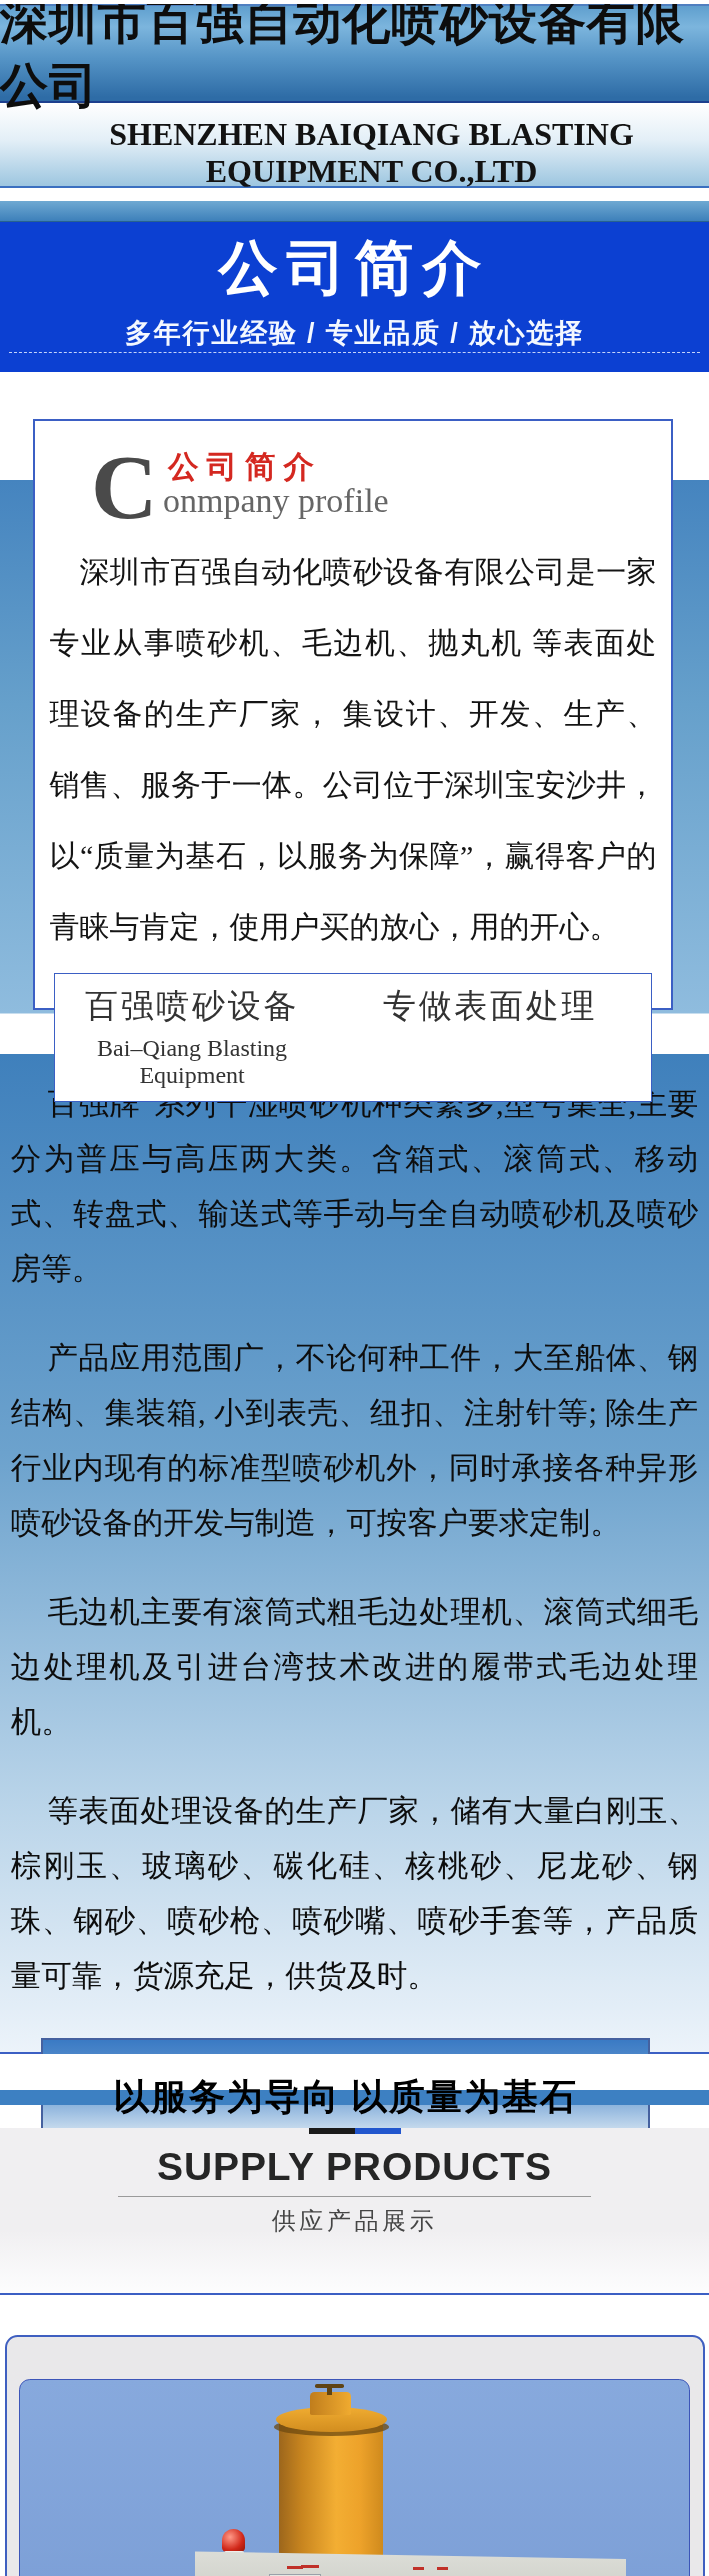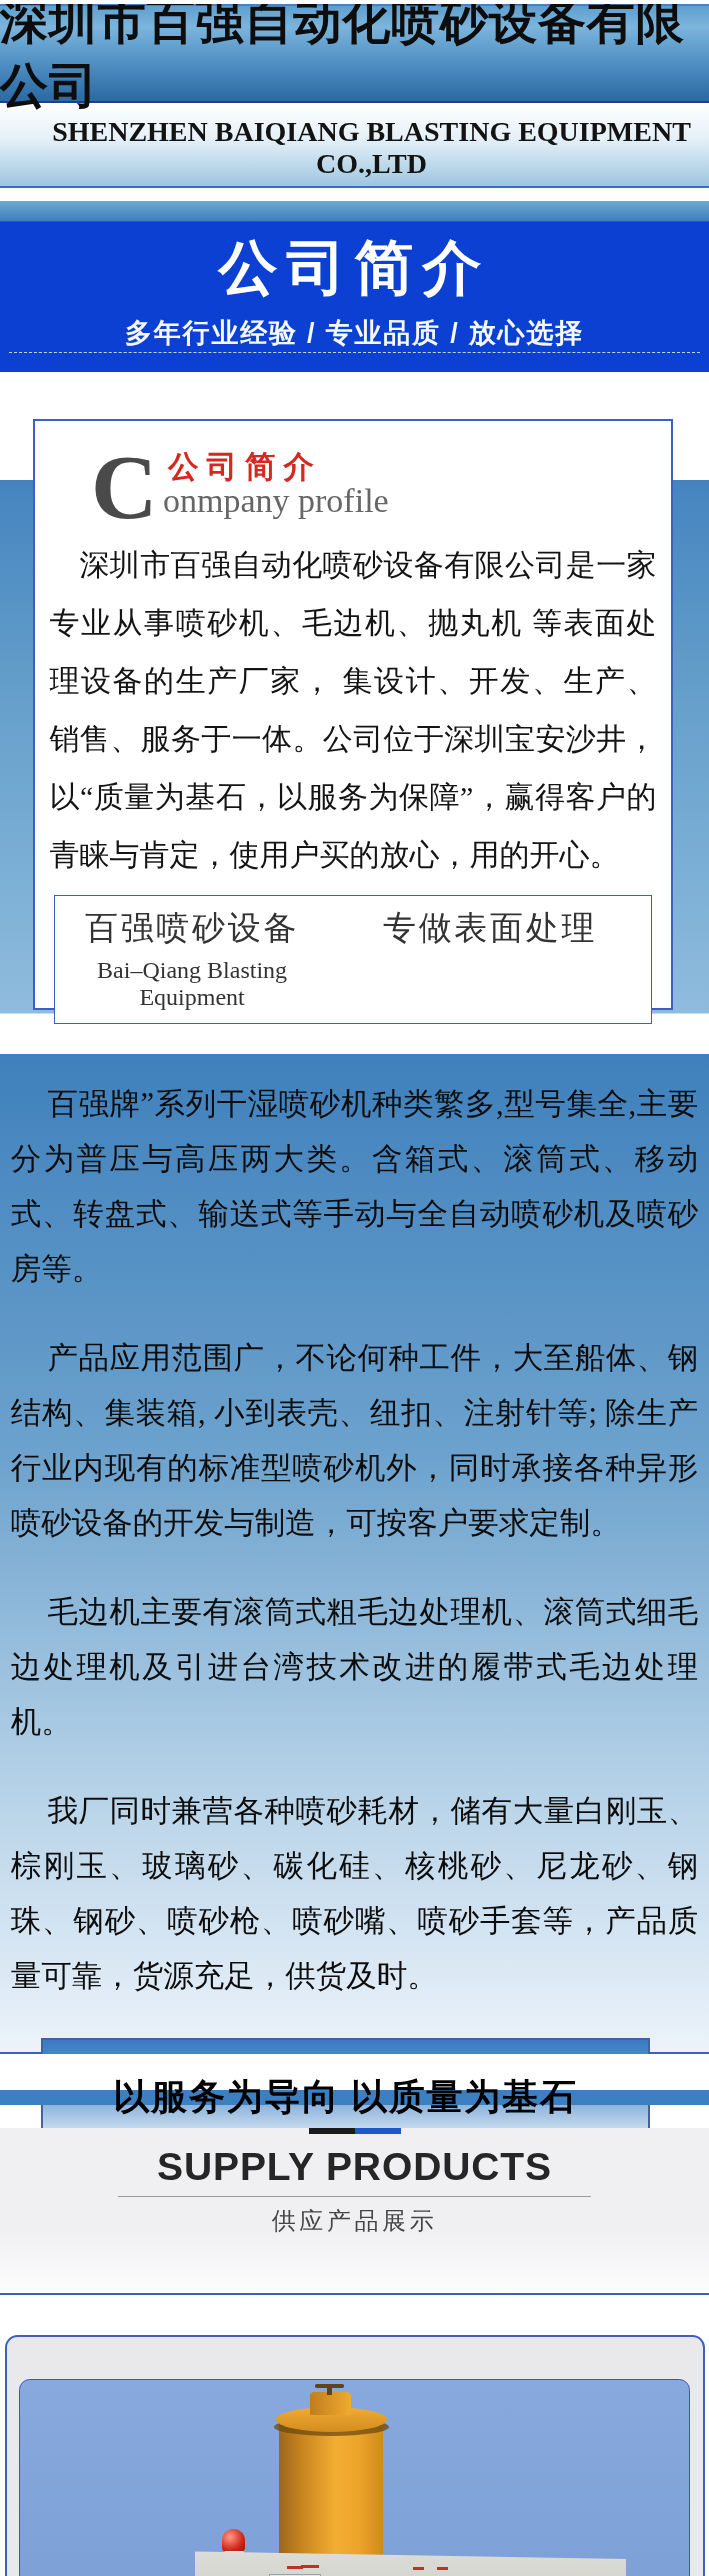--- a/index.html
+++ b/index.html
@@ -11,21 +11,21 @@
     height:99px; display:flex; align-items:center; justify-content:center;
     background:linear-gradient(180deg,#5f9fce 0%,#7cb5dd 22%,#5594c6 55%,#2e6ca6 96%);
     border-top:2.7px solid #4f7fc0; border-bottom:2.7px solid #1c3f8e;
   }
   .hdr-zh .t { font-size:48px; font-weight:bold; color:#0d0d0d; letter-spacing:0.9px; }
   .hdr-en {
     height:85px; text-align:center; padding-top:12.6px;
     background:linear-gradient(180deg,#ffffff 0%,#e3eff7 45%,#9dc6e0 100%);
     border-bottom:2.7px solid #3a6fc0;
   }
-  .hdr-en .t { font-size:28px; font-weight:bold; color:#131313;padding-left:34px; }
+  .hdr-en .t { font-size:32px; font-weight:bold; color:#131313;padding-left:34px; }
   .gap1 { height:12.6px; background:#fff; }
   .bar-light { height:21.5px; background:linear-gradient(180deg,#6fa9d2,#3d80ba); border-bottom:1.8px solid #27628f; }
 
   
   .banner { height:150px; background:#0c40d2; position:relative; text-align:center; overflow:hidden; }
   .banner-title { padding-top:7.2px; font-family:"Liberation Sans","DejaVu Sans",sans-serif;
     font-size:59px; font-weight:bold; color:#ffffff; letter-spacing:9px; }
   .banner-sub { margin-top:5.4px; font-family:"Liberation Sans","DejaVu Sans",sans-serif;
     font-size:27px; font-weight:bold; color:#f4f8ff; letter-spacing:1.8px; }
   .banner-dash { position:absolute; left:9px; right:9px; bottom:19px; border-top:1.8px dashed #d8e4ff; opacity:.9; }
@@ -34,21 +34,21 @@
   
   .profile-wrap {
     height:635px; position:relative;
     background:linear-gradient(180deg,#ffffff 0px,#ffffff 61px,#4584bf 61px,#66a0cb 45%,#8fbcde 594px,#ffffff 595px,#ffffff 100%);
   }
   .card { position:absolute; left:33px; top:0; width:640px; height:591px; background:#ffffff; border:2.7px solid #3b5fc4; }
   .cblock { position:relative; height:75px; margin:29px 0 0 56px; }
   .dropcap { font-size:92px; line-height:75px; font-weight:bold; color:#4a4a4a; }
   .red-head { position:absolute; left:77px; top:-3.6px; color:#d42820; font-size:30.5px; font-weight:bold; letter-spacing:8px; }
   .en-head { position:absolute; left:72px; top:32px; color:#666666; font-size:34px; }
-  .card-body { margin:10.8px 14.4px 0 14.4px; font-size:30px; line-height:58px; color:#141414; text-align:justify; text-indent:1em; }
+  .card-body { margin:10.8px 14.4px 0 14.4px; font-size:30px; line-height:71px; color:#141414; text-align:justify; text-indent:1em; }
   .slogan-box {
     margin:10.8px auto 0; width:598px; border:1.8px solid #3b5fc4; background:#fff;
     display:grid; grid-template-columns:46% 54%; row-gap:5.4px; padding:10.8px 0 12.6px; text-align:center;
   }
   .slogan-zh { font-size:33px; color:#333333; letter-spacing:2.7px; }
   .slogan-en { font-size:24px; color:#333333; }
 
   
   .intro {
     height:1000px; padding-top:23px;
@@ -148,21 +148,21 @@
         <div class="slogan-zh">专做表面处理</div>
         <div class="slogan-en">Bai–Qiang Blasting Equipment</div>
       </div>
     </div>
   </div>
 
   <div class="intro">
     <p class="intro-p">百强牌”系列干湿喷砂机种类繁多,型号集全,主要分为普压与高压两大类。含箱式、滚筒式、移动式、转盘式、输送式等手动与全自动喷砂机及喷砂房等。</p>
     <p class="intro-p">产品应用范围广，不论何种工件，大至船体、钢结构、集装箱, 小到表壳、纽扣、注射针等; 除生产行业内现有的标准型喷砂机外，同时承接各种异形喷砂设备的开发与制造，可按客户要求定制。</p>
     <p class="intro-p">毛边机主要有滚筒式粗毛边处理机、滚筒式细毛边处理机及引进台湾技术改进的履带式毛边处理机。</p>
-    <p class="intro-p">我厂同时兼营各种喷砂耗材，储有大量白刚玉、棕刚玉、玻璃砂、碳化硅、核桃砂、尼龙砂、钢珠、钢砂、喷砂枪、喷砂嘴、喷砂手套等，产品质量可靠，货源充足，供货及时。</p>
+    <p class="intro-p">等表面处理设备的生产厂家，储有大量白刚玉、棕刚玉、玻璃砂、碳化硅、核桃砂、尼龙砂、钢珠、钢砂、喷砂枪、喷砂嘴、喷砂手套等，产品质量可靠，货源充足，供货及时。</p>
     <div class="service-box">
       <span>以服务为导向 以质量为基石</span>
     </div>
   </div>
 
   <div class="gap3"></div>
   <div class="bar-blue"></div>
 
   <div class="supply">
     <div class="divider">

